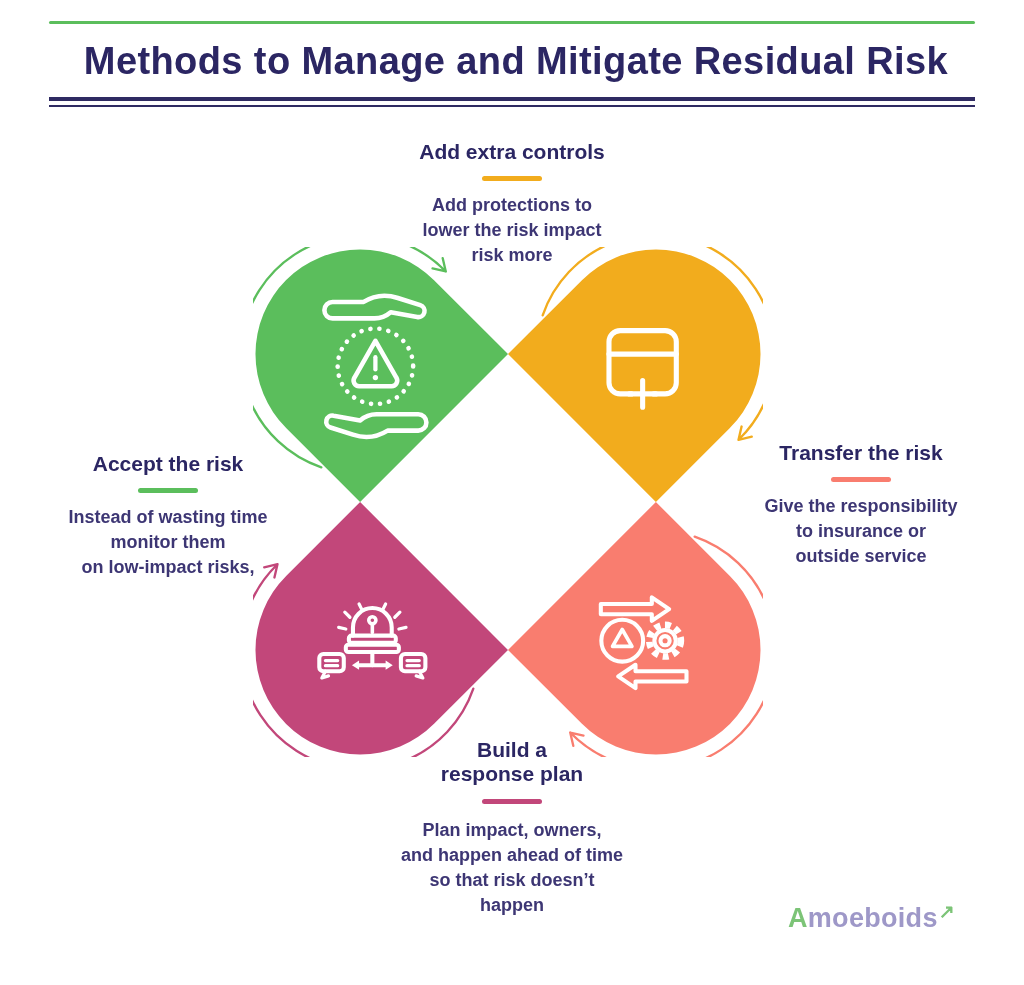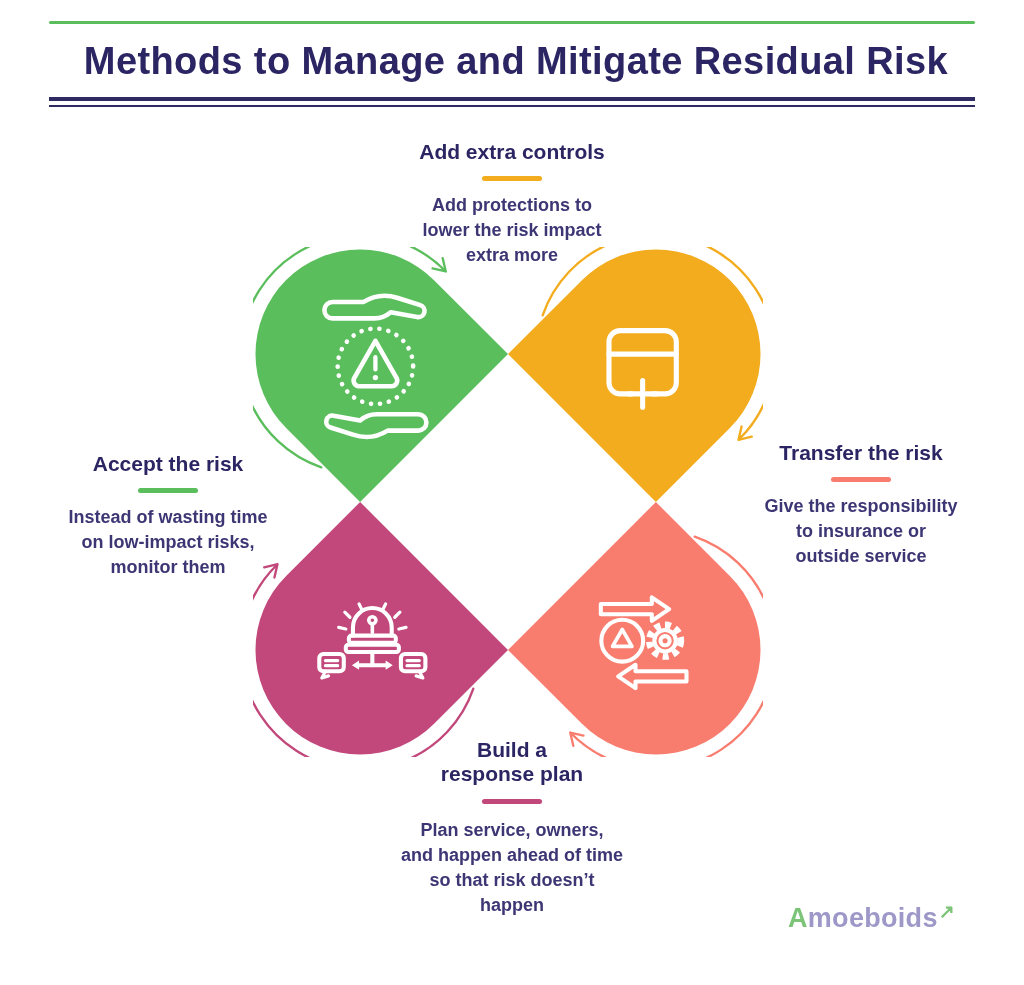--- a/index.html
+++ b/index.html
@@ -37,52 +37,52 @@
   <h1 class="page-title" style="color: rgb(43, 38, 99);">Methods to Manage and Mitigate Residual Risk</h1>
   <div class="rule rule-thick" style="background: rgb(46, 42, 98);"></div>
   <div class="rule rule-thin" style="background: rgb(46, 42, 98);"></div>
 
   <section class="block block-top">
     <h2>Add extra controls</h2>
     <div class="divider" style="background: rgb(242, 172, 29);"></div>
     <div class="desc">
       <div>Add protections to</div>
       <div>lower the risk impact</div>
-      <div>extra more</div>
+      <div>risk more</div>
     </div>
   </section>
 
   <section class="block block-left">
     <h2>Accept the risk</h2>
     <div class="divider" style="background: rgb(91, 190, 92);"></div>
     <div class="desc">
       <div>Instead of wasting time</div>
+      <div>monitor them</div>
       <div>on low-impact risks,</div>
-      <div>monitor them</div>
     </div>
   </section>
 
   <section class="block block-right">
     <h2>Transfer the risk</h2>
     <div class="divider" style="background: rgb(249, 125, 111);"></div>
     <div class="desc">
       <div>Give the responsibility</div>
       <div>to insurance or</div>
       <div>outside service</div>
     </div>
   </section>
 
   <section class="block block-bottom">
     <h2>
       <div>Build a</div>
       <div>response plan</div>
     </h2>
     <div class="divider" style="background: rgb(194, 71, 122);"></div>
     <div class="desc">
-      <div>Plan service, owners,</div>
+      <div>Plan impact, owners,</div>
       <div>and happen ahead of time</div>
       <div>so that risk doesn’t</div>
       <div>happen</div>
     </div>
   </section>
 
   <svg class="figure" viewBox="0 0 500 500">
     <defs>
       <path id="petal" d="M 250,105 L 177.5,32.5 A 102.5,102.5 0 1 0 32.5,177.5 L 105,250 Z"></path>
       <path id="arrowArc" fill="none" stroke-width="2.3" stroke-linecap="round" stroke-linejoin="round" d="M 67,216 A 117,117 0 1 1 189,24 M 176,21 L 189,24 L 186,11"></path>

